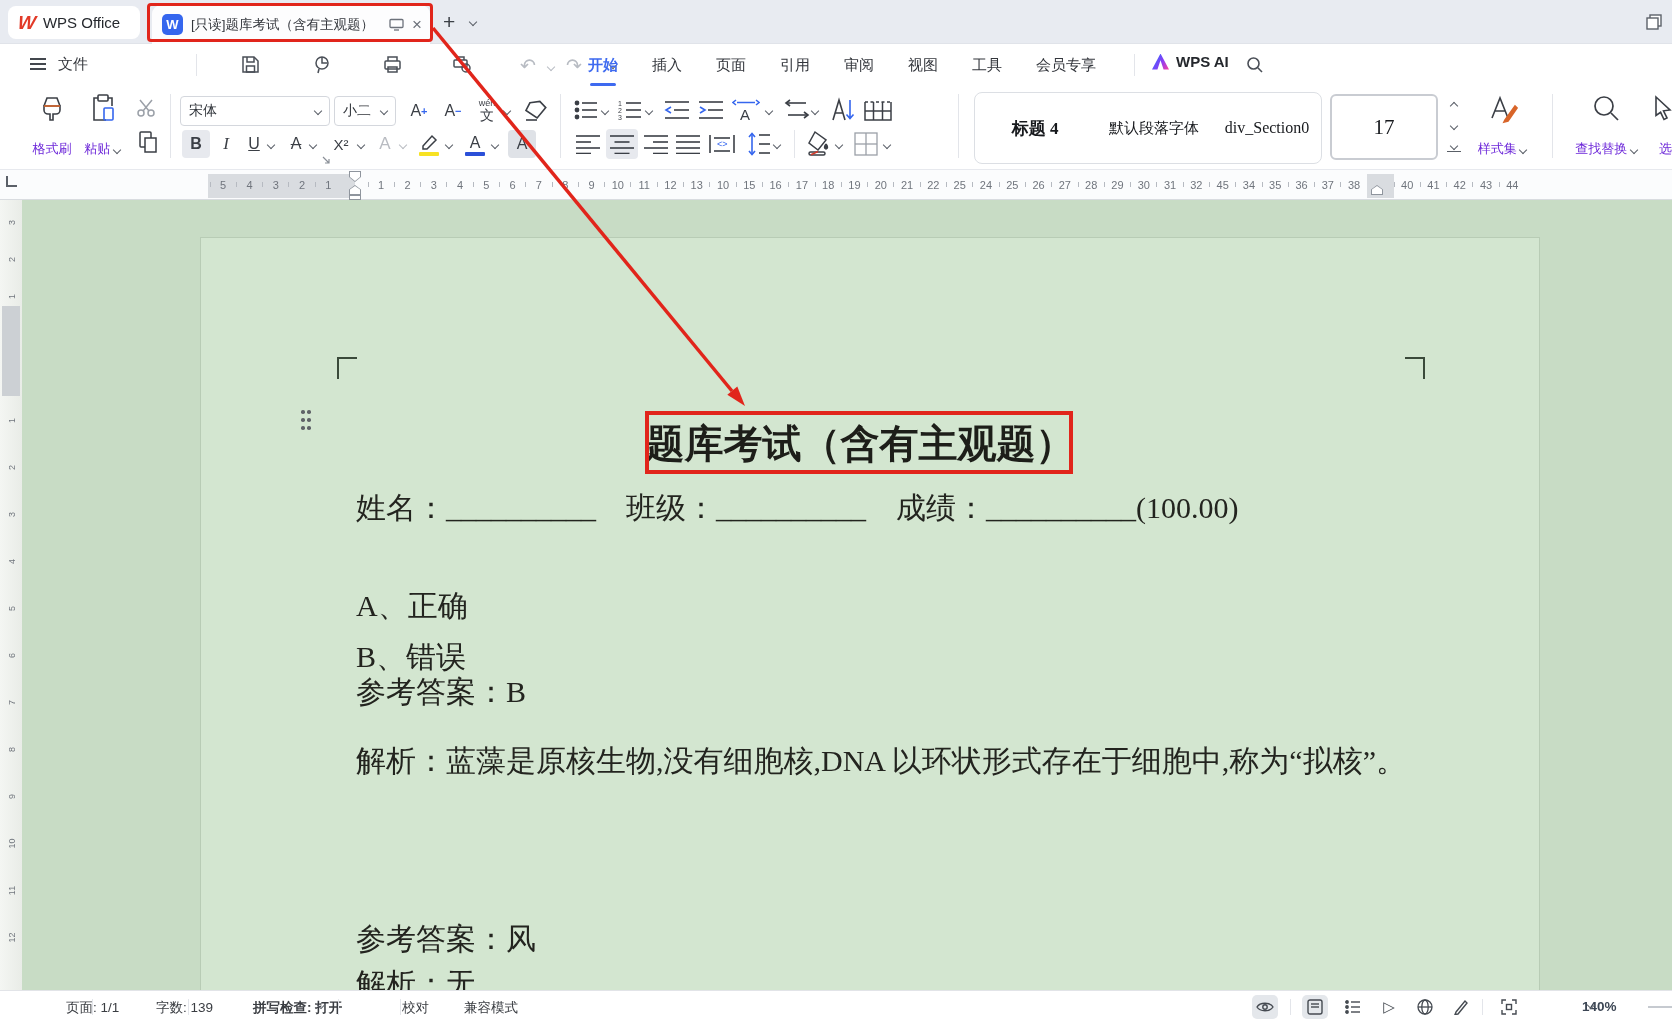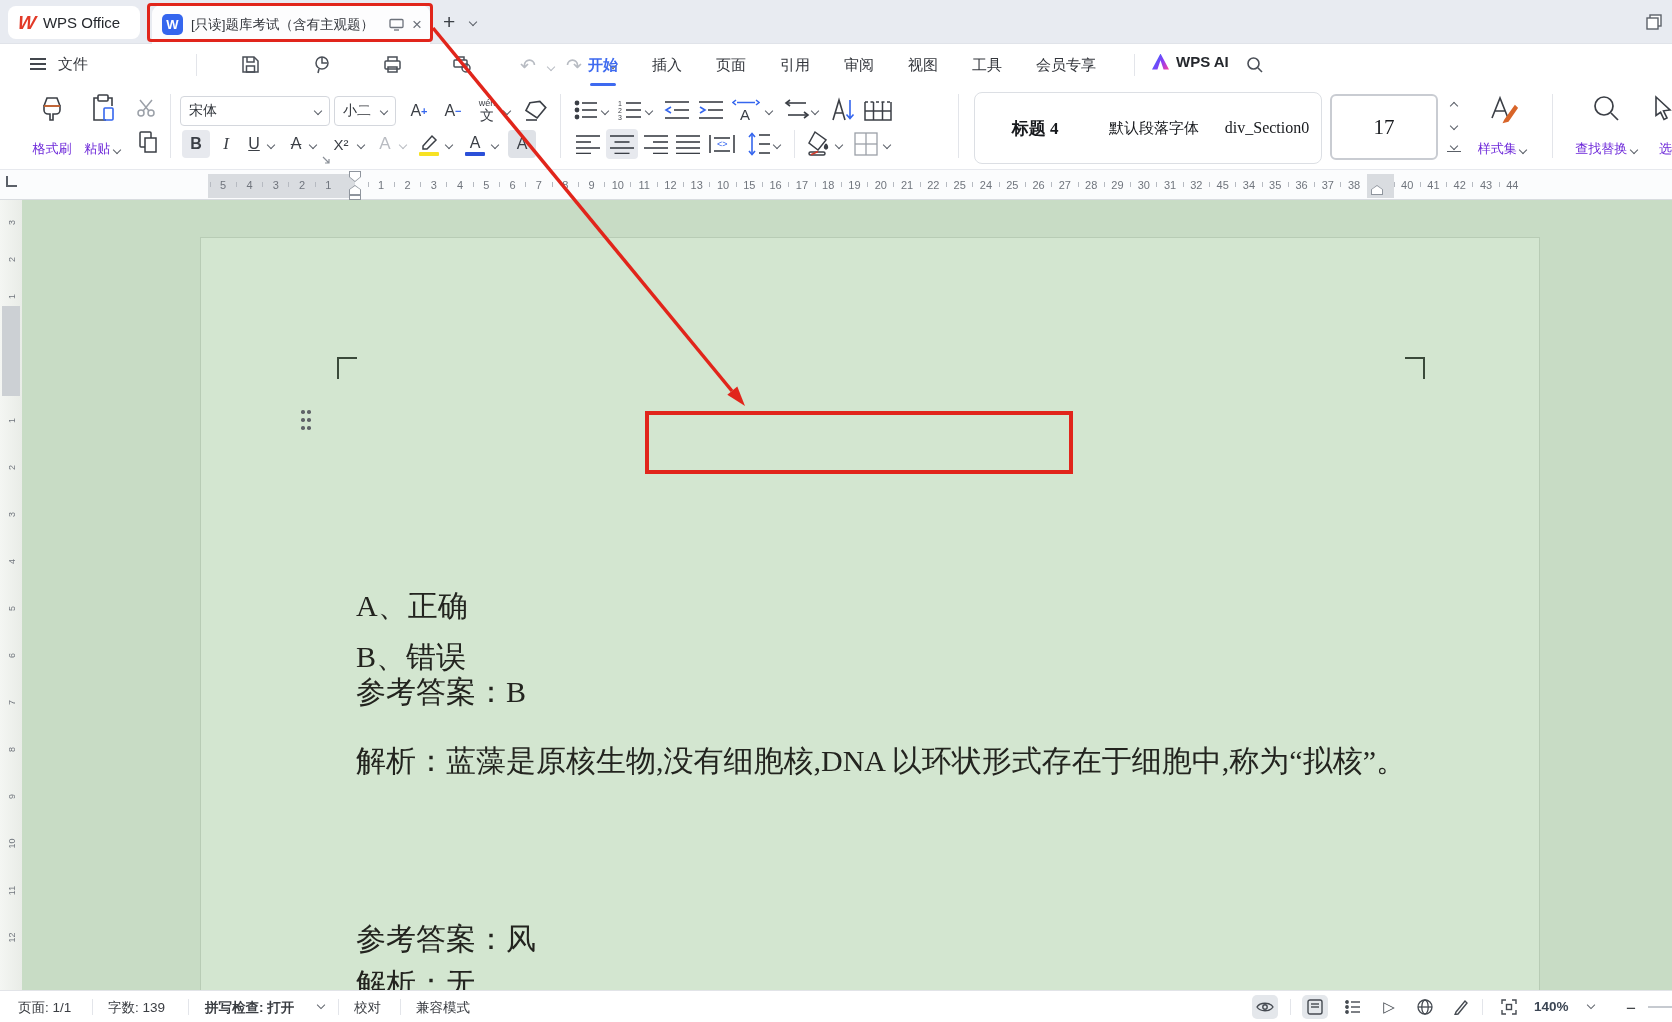--- a/index.html
+++ b/index.html
@@ -83,21 +83,21 @@
   .doc-line { position:absolute; left:155px; font-family:"Liberation Serif", serif; font-size:30px; color:#23241f; white-space:nowrap; }
   .doc-title { position:absolute; left:445px; top:174px; width:428px; height:63px; display:flex; align-items:center; justify-content:center; font-family:"Liberation Serif", serif; font-weight:bold; font-size:39px; color:#1d1e19; white-space:nowrap; }
   .corner-mark { position:absolute; width:20px; height:22px; }
   .corner-mark.left { border-left:2px solid #3a4a3a; border-top:2px solid #3a4a3a; }
   .corner-mark.right { border-right:2px solid #3a4a3a; border-top:2px solid #3a4a3a; }
   .drag-handle { position:absolute; left:96px; top:171px; width:20px; height:26px; display:grid; grid-template-columns:6px 6px; grid-auto-rows:8px; justify-content:center; align-content:center; }
   .drag-handle i { width:3.5px; height:3.5px; background:#5f6368; border-radius:50%; }
 
   
   .statusbar { position:absolute; left:0; top:990px; width:1672px; height:32px; background:#fff; border-top:1px solid #e2e4e8; font-size:13.5px; color:#3a3d42; }
-  .sb-item { position:absolute; top:8px; white-space:nowrap; }
+  .sb-item { position:absolute; top:8px; white-space:nowrap;margin-left:48px; }
   .sb-div { position:absolute; top:8px; width:1px; height:16px; background:#e3e5ea; }
   .sb-ico { position:absolute; display:flex; align-items:center; justify-content:center; width:26px; height:24px; top:4px; border-radius:5px; color:#454a51; }
   .sb-ico.active { background:#e4e7eb; }
 
   .arrow-overlay { position:absolute; left:0; top:0; width:1672px; height:1022px; pointer-events:none; z-index:60; }
   svg.ic { display:block; }
 </style>
 </head>
 <body>
 
@@ -563,21 +563,23 @@
       <span class="corner-mark right" style="left:1204px; top:119px;"></span>
       <span class="drag-handle">
           <i></i>
           <i></i>
           <i></i>
           <i></i>
           <i></i>
           <i></i>
         </span>
 
-
+      <div class="doc-title">题库考试（含有主观题）</div>
+
+      <div class="doc-line" style="top:250px;">姓名：__________　班级：__________　成绩：__________(100.00)</div>
       <div class="doc-line" style="top:348px;">A、正确</div>
       <div class="doc-line" style="top:399px;">B、错误</div>
       <div class="doc-line" style="top:503px;">解析：蓝藻是原核生物,没有细胞核,DNA 以环状形式存在于细胞中,称为“拟核”。</div>
       <div class="doc-line" style="top:434px;">参考答案：B</div>
       <div class="doc-line" style="top:681px;">参考答案：风</div>
       <div class="doc-line" style="top:726px;">解析：无</div>
     </div>
   </div>
 
   <div class="statusbar">

